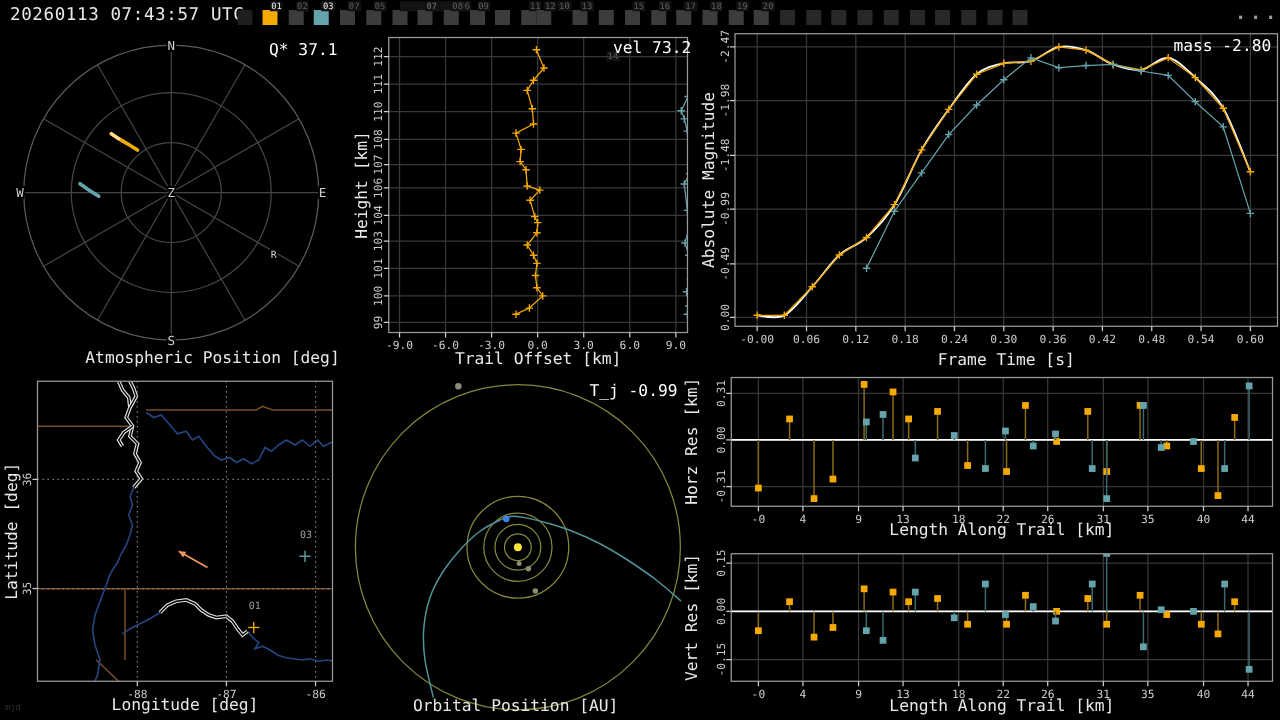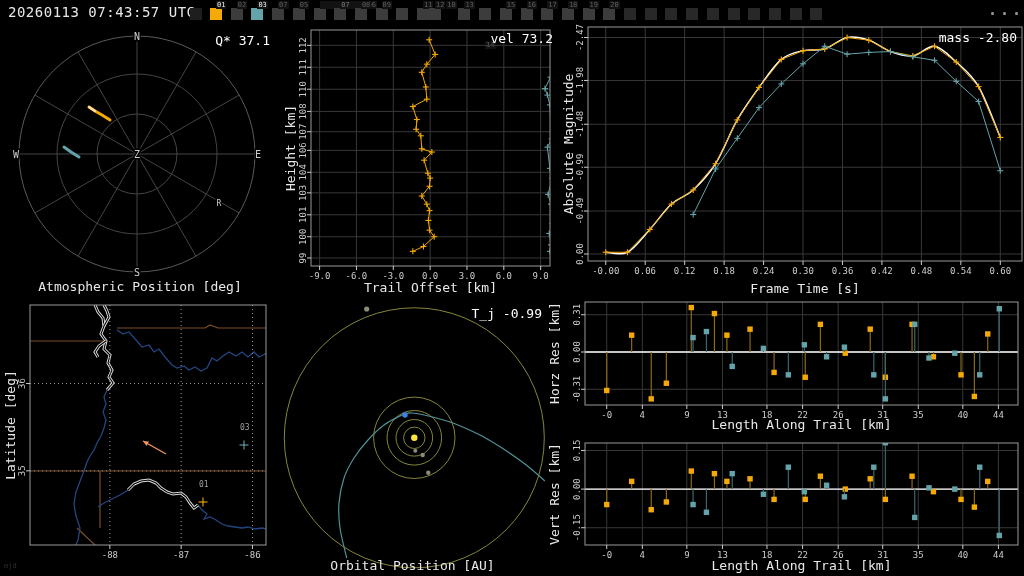--- a/index.html
+++ b/index.html
@@ -169,21 +169,21 @@
         <g>
           <polyline points="89,83 95,87 102,91 110,96" fill="none" stroke="#f4a905" stroke-width="3" stroke-linecap="round"></polyline>
           <line x1="89" y1="83" x2="95" y2="87" stroke="#ffdf9e" stroke-width="2.2" stroke-linecap="round"></line>
         </g>
         <g>
           <polyline points="64,123 71,128 79,133" fill="none" stroke="#65a3aa" stroke-width="3" stroke-linecap="round"></polyline>
         </g>
         <text x="219" y="182" fill="#cfcfcf" font-size="8" font-family="&quot;DejaVu Sans Mono&quot;,monospace" text-anchor="middle" paint-order="stroke" stroke="#000" stroke-width="3">R</text>
       </svg>
     <div class="stat" style="right:10px;top:9px;">Q* 37.1</div>
-    <div class="ptitle" style="left:0;width:280px;top:255px;">Atmospheric Position [deg]</div>
+    <div class="ptitle" style="left:0;width:280px;top:255px;padding-left:30px;">Atmospheric Position [deg]</div>
   </div>
 
   <div class="panel" style="left:280px;top:24px;width:280px;height:271px;">
     <svg id="svg-trail" width="280" height="271">
         <defs>
           <clipPath id="svg-trail-clip">
             <rect x="31" y="6" width="239" height="236"></rect>
           </clipPath>
         </defs>
         <g>
@@ -535,20 +535,21 @@
           <line x1="181.15407854984915" y1="250" x2="181.15407854984915" y2="254" stroke="#ccc"></line>
           <text x="181.15407854984915" y="263" fill="#ccc" font-size="9" font-family="&quot;DejaVu Sans Mono&quot;,monospace" text-anchor="middle">-87</text>
           <line x1="252.45317220543822" y1="250" x2="252.45317220543822" y2="254" stroke="#ccc"></line>
           <text x="252.45317220543822" y="263" fill="#ccc" font-size="9" font-family="&quot;DejaVu Sans Mono&quot;,monospace" text-anchor="middle">-86</text>
           <line x1="26" y1="88.54545454545442" x2="30" y2="88.54545454545442" stroke="#ccc"></line>
           <text x="22" y="88.54545454545442" fill="#ccc" font-size="9" font-family="&quot;DejaVu Sans Mono&quot;,monospace" text-anchor="middle" transform="rotate(-90 22 88.54545454545442)" dy="3">36</text>
           <line x1="26" y1="175.8181818181817" x2="30" y2="175.8181818181817" stroke="#ccc"></line>
           <text x="22" y="175.8181818181817" fill="#ccc" font-size="9" font-family="&quot;DejaVu Sans Mono&quot;,monospace" text-anchor="middle" transform="rotate(-90 22 175.8181818181817)" dy="3">35</text>
         </g>
       </svg>
+    <div class="ptitle" style="left:30px;width:236px;top:262px;">Longitude [deg]</div>
     <div class="vlabel" style="left:10px;top:130px;">Latitude [deg]</div>
   </div>
 
   <div class="panel" style="left:280px;top:295px;width:265px;height:281px;">
     <svg id="svg-orbit" width="265" height="281">
         <g>
           <circle cx="134.3" cy="142.8" r="10.7" fill="none" stroke="#86863c" stroke-width="1"></circle>
           <circle cx="134.3" cy="142.8" r="18.3" fill="none" stroke="#86863c" stroke-width="1"></circle>
           <circle cx="134.3" cy="142.8" r="27.3" fill="none" stroke="#86863c" stroke-width="1"></circle>
           <circle cx="134.3" cy="142.8" r="40.7" fill="none" stroke="#86863c" stroke-width="1"></circle>

